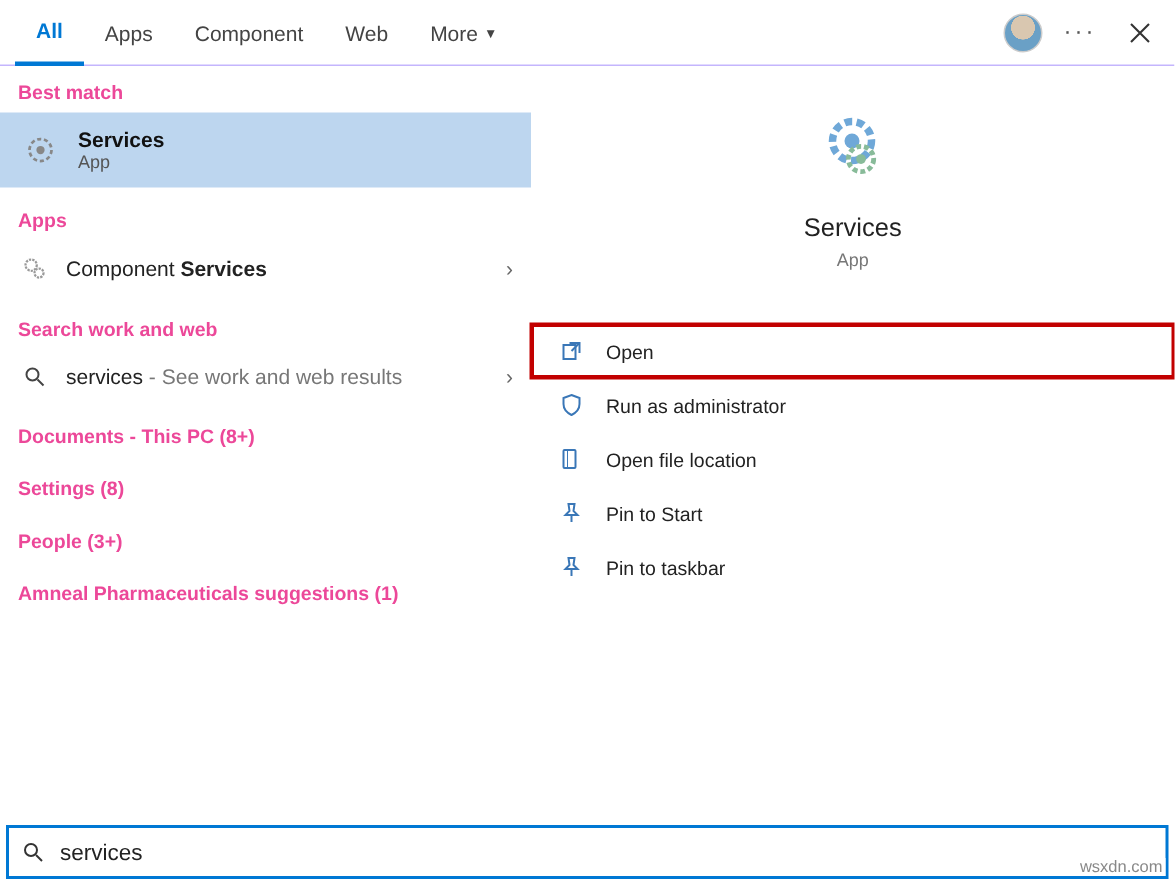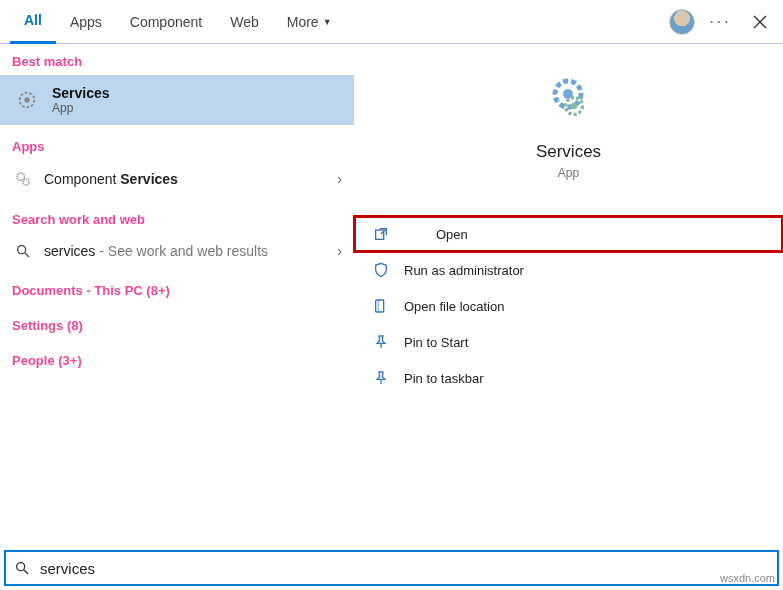--- a/index.html
+++ b/index.html
@@ -41,21 +41,21 @@
 .preview-top { display:flex; flex-direction:column; align-items:center; padding: 30px 0 16px; }
 .big-gear { width: 54px; height: 54px; position:relative; }
 .big-gear .g1 { position:absolute; top:0; left:6px; }
 .big-gear .g2 { position:absolute; bottom:2px; right:2px; transform: scale(0.65); }
 .right-title { font-size: 17px; color:#222; margin-top: 14px; }
 .right-sub { font-size: 12px; color:#777; margin-top: 4px; }
 
 .actions { margin-top: 20px; }
 .action { display:flex; align-items:center; padding: 10px 16px; font-size: 13px; color:#222; cursor:pointer; }
 .action .aicon { width: 22px; margin-right: 12px; color:#3a77b7; display:flex; justify-content:center; }
-.action.hl { outline: 3px solid #c20000; outline-offset: -2px; gap: 32px; }
+.action.hl { outline: 3px solid #c20000; outline-offset: -2px; }
 
 
 .search-wrap { position:absolute; left:4px; right:4px; bottom:4px; height:36px; border:2px solid #0078d4; display:flex; align-items:center; padding: 0 8px; background:#fff; }
 .search-wrap .sicon { margin-right: 10px; color:#333; }
 .search-input { border:none; outline:none; font-size:15px; flex:1; color:#222; }
 
 .attrib { position:absolute; right:6px; bottom:6px; font-size:11px; color:#888; background:#fff; padding:0 2px; }
 
 svg { display:block; }
 </style>
@@ -125,20 +125,21 @@
       </div>
       <span>
         <span>services</span><span class="muted"> - See work and web results</span>
       </span>
       <span class="chev">›</span>
     </div>
 
     <div class="section-label sub">Documents - This PC (8+)</div>
     <div class="section-label sub">Settings (8)</div>
     <div class="section-label sub">People (3+)</div>
+    <div class="section-label sub">Amneal Pharmaceuticals suggestions (1)</div>
   </div>
 
   <div class="right">
     <div class="preview-top">
       <div class="big-gear">
         <svg class="g1" width="40" height="40" viewBox="0 0 40 40">
             <circle cx="20" cy="20" r="13" fill="none" stroke="#6fa8d8" stroke-width="5" stroke-dasharray="5 3"></circle>
             <circle cx="20" cy="20" r="5" fill="#6fa8d8"></circle>
           </svg>
         <svg class="g2" width="40" height="40" viewBox="0 0 40 40">

